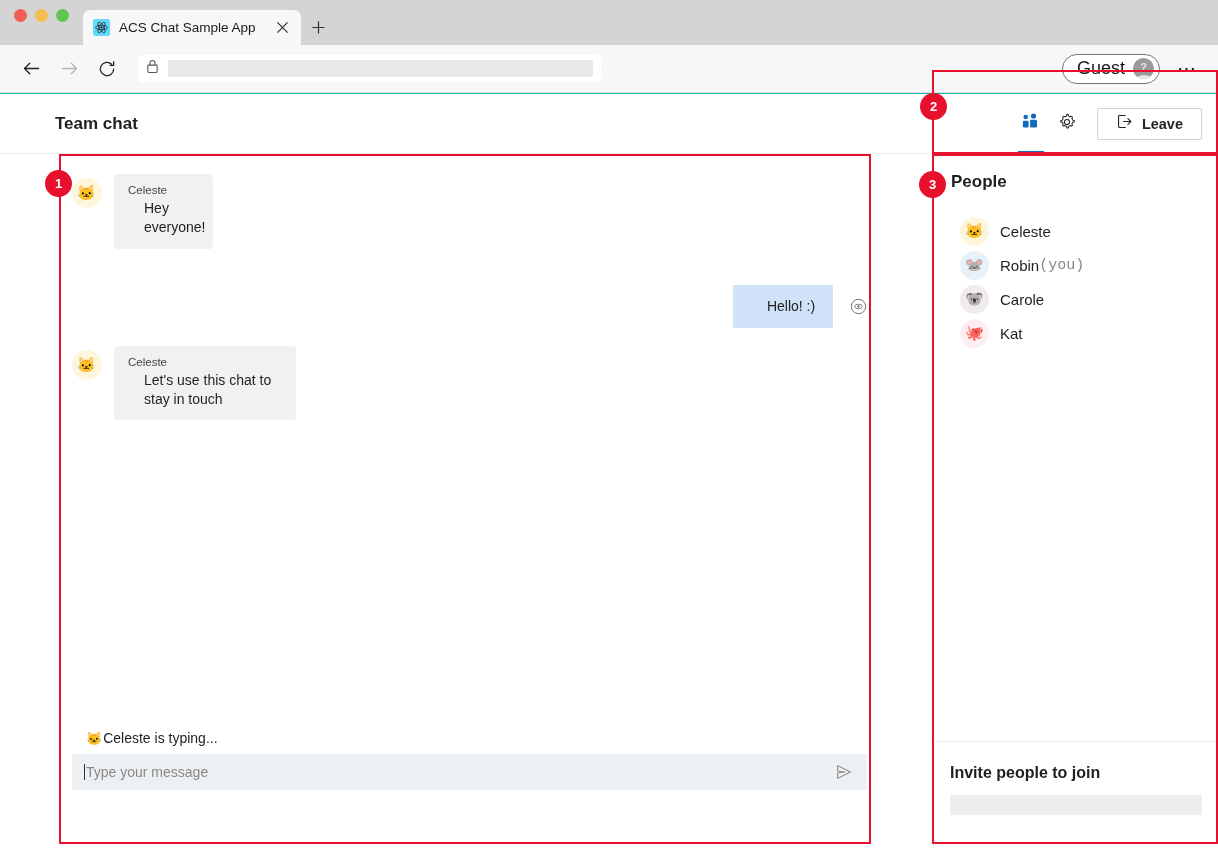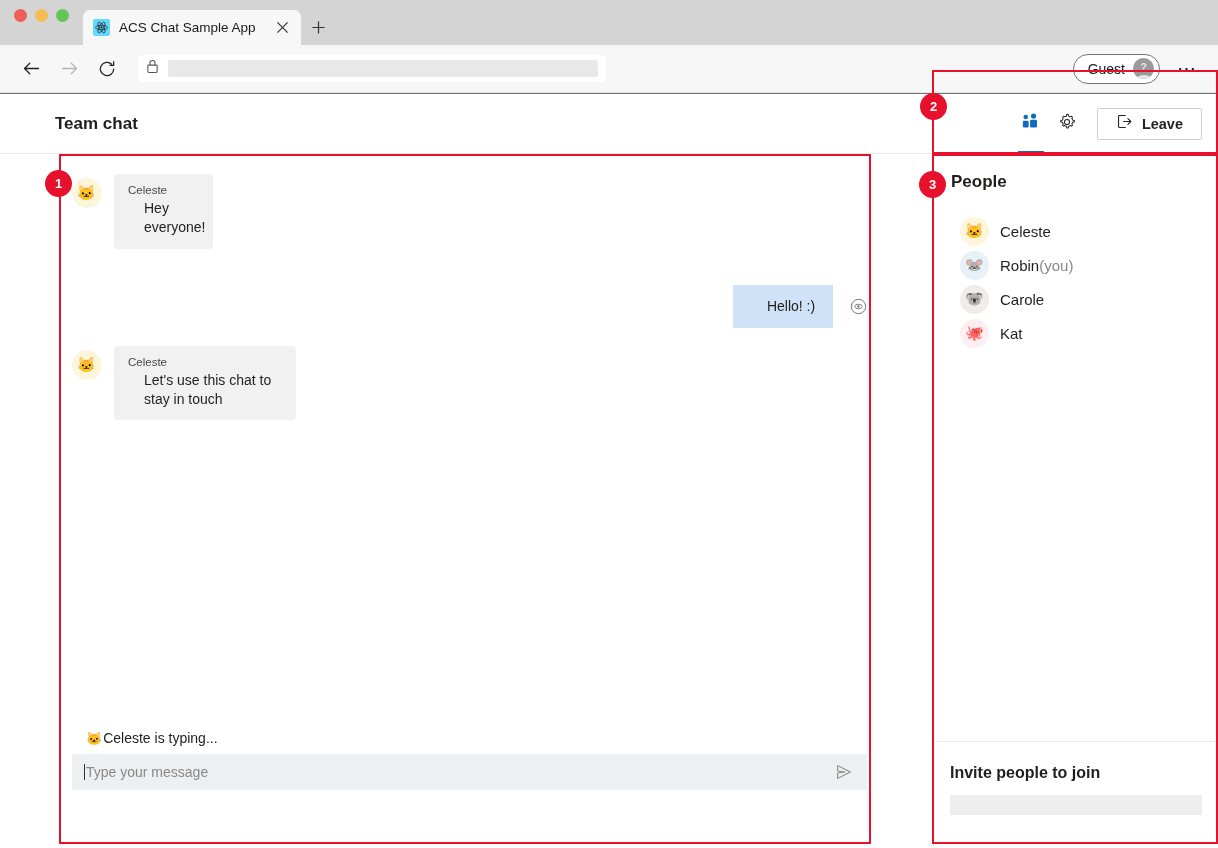--- a/index.html
+++ b/index.html
@@ -4,21 +4,21 @@
 <style>
   * { box-sizing: border-box; margin: 0; padding: 0; }
   html, body {
     width: 1218px; height: 848px;
     font-family: "Liberation Sans", sans-serif;
     background: #ffffff;
     overflow: hidden;
   }
 
   
-  .browser { width: 1218px; height: 848px; position: relative; background: #737373; }
+  .browser { width: 1218px; height: 848px; position: relative; background: #14b8a6; }
 
   .titlebar {
     height: 45px;
     background: #d4d4d4;
     display: flex;
     align-items: flex-end;
     padding-left: 14px;
     position: relative;
   }
   .traffic { display: flex; gap: 8px; align-items: center; height: 45px; padding-bottom: 14px; }
@@ -93,21 +93,21 @@
   }
   .spacer { flex: 1; }
   .profile-btn {
     display: flex; align-items: center; gap: 8px;
     border: 1px solid #767676;
     border-radius: 16px;
     height: 30px;
     padding: 0 5px 0 14px;
     background: #fff;
   }
-  .profile-label { font-size: 14px; color: #1a1a1a; text-align: right; }
+  .profile-label { font-size: 18px; color: #1a1a1a; text-align: right; }
   .avatar-guest {
     width: 21px; height: 21px; border-radius: 50%;
     background: #9a9a9a;
     position: relative; overflow: hidden;
     display: flex; align-items: center; justify-content: center;
   }
   .avatar-guest .q { color: #e6e6e6; font-size: 11px; font-weight: bold; position: relative; z-index: 2; top: -2px; }
   .avatar-guest .body {
     position: absolute; bottom: -7px; left: 50%; transform: translateX(-50%);
     width: 17px; height: 11px; border-radius: 50% 50% 0 0; background: #e6e6e6;
@@ -266,21 +266,21 @@
     gap: 11px;
     height: 34px;
     margin-bottom: 0px;
   }
   .p-av {
     width: 29px; height: 29px; border-radius: 50%;
     display: flex; align-items: center; justify-content: center;
     font-size: 15px; flex: 0 0 auto;
   }
   .p-name { font-size: 15px; color: #201f1e; }
-  .p-you { font-size: 15px; color: #8a8886; }
+  .p-you { font-size: 15px; color: #8a8886; font-family: Liberation Mono, monospace; }
 
   .invite {
     border-top: 1px solid #ebebeb;
     padding: 22px 16px 22px 16px;
   }
   .invite-title { font-size: 16px; font-weight: bold; color: #201f1e; margin-bottom: 13px; }
   .invite-field { height: 20px; background: #eeeeee; margin-bottom: 11px; }
   .copy-btn {
     height: 44px;
     background: #2b7cd3;

